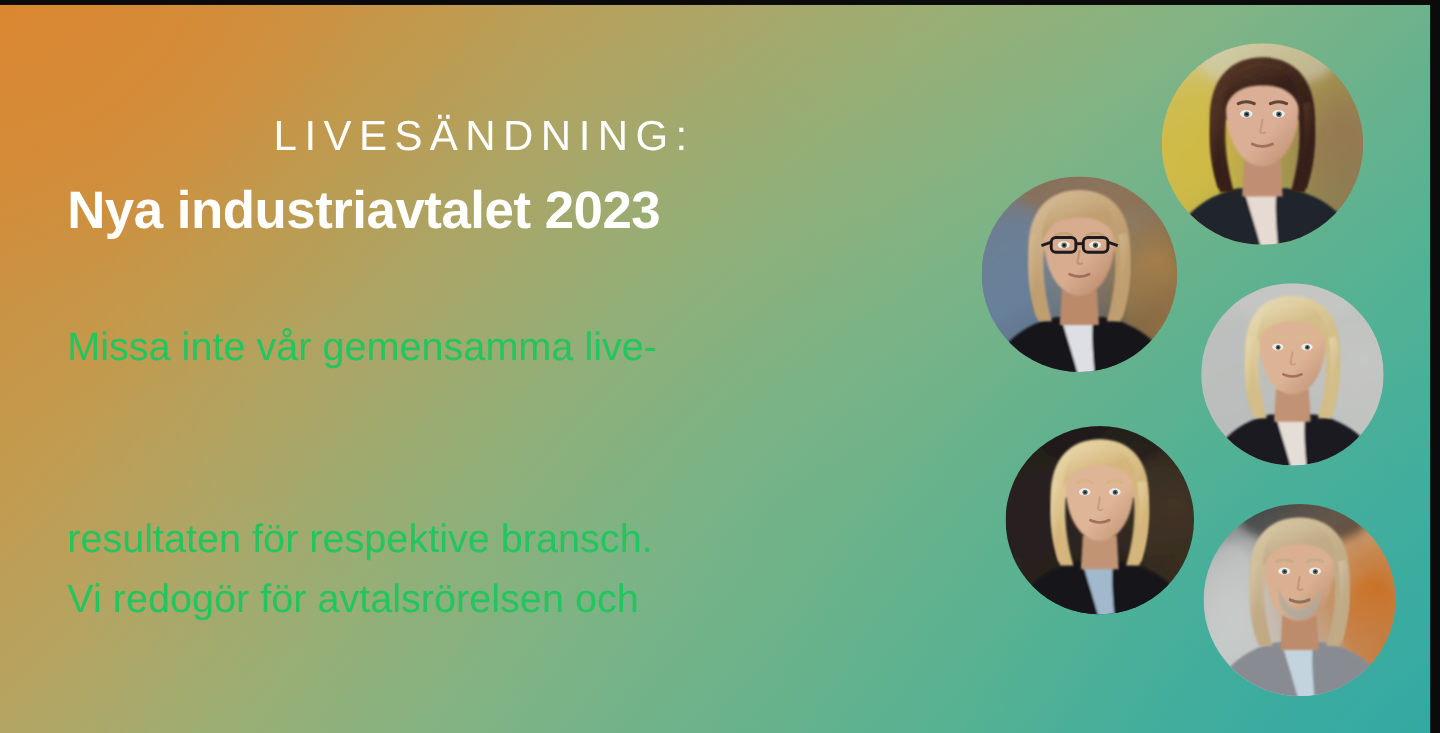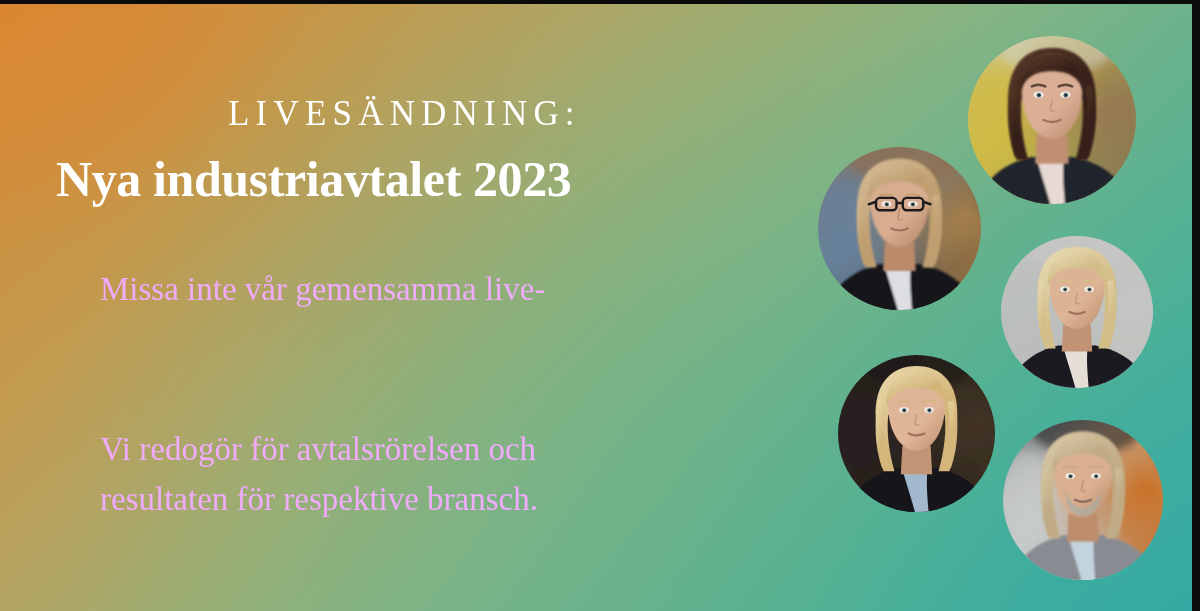--- a/index.html
+++ b/index.html
@@ -8,21 +8,20 @@
     background:#000;
     font-family:"Liberation Sans", sans-serif;
     overflow:hidden;
   }
 
   #banner {
     position:relative;
     width:1200px; height:611px;
     overflow:hidden;
     background:#000;
-    font-family:Liberation Serif, serif;
   }
 
   
   .bg-base {
     position:absolute;
     left:0; top:4px; right:8px; bottom:0;
     background:
       linear-gradient(135deg,
         #d98a37 0%,
         #cf8d3d 10%,
@@ -86,35 +85,34 @@
     position:absolute; left:172px; top:96px;
     font-size:35px;
     font-weight:400;
     letter-spacing:6.2px;
     color:#ffffff;
     line-height:1;
     white-space:nowrap;
   }
   .headline {
     position:absolute; left:0; top:152px;
-    font-size:50px;
+    font-size:44px;
     font-weight:700;
     letter-spacing:-0.4px;
     color:#ffffff;
     line-height:1.08;
     white-space:nowrap;
   }
   .para {
     position:absolute; left:0;
     font-size:33px;
     font-weight:400;
-    color:#f0abfc;
+    color:#22c55e;
     line-height:1.52;
     white-space:nowrap;
-    margin-left:44px;
   }
   .para1 { top:264px; }
   .para2 { top:424px; }
   .para .b { font-weight:700; }
   .para .ln { display:block; }
 
   
   .portrait {
     position:absolute;
     border-radius:50%;
@@ -136,22 +134,22 @@
 
     <div class="eyebrow">LIVESÄNDNING:</div>
 
     <div class="headline">Nya industriavtalet 2023</div>
 
     <div class="para para1">
       <span class="ln">Missa inte vår gemensamma live-</span>
     </div>
 
     <div class="para para2">
+      <span class="ln">resultaten för respektive bransch.</span>
       <span class="ln">Vi redogör för avtalsrörelsen och</span>
-      <span class="ln">resultaten för respektive bransch.</span>
     </div>
   </div>
 
   <div id="portrait-layer">
       <div class="portrait" style="left: 968px; top: 36px; width: 168px; height: 168px;">
 <svg viewBox="0 0 100 100" preserveAspectRatio="xMidYMid slice" aria-hidden="true">
   <defs>
     <linearGradient id="p0bg" x1="0" y1="0" x2="1" y2="1">
       <stop offset="0%" stop-color="#d8dad4"></stop>
       <stop offset="40%" stop-color="#d8c24a"></stop>

